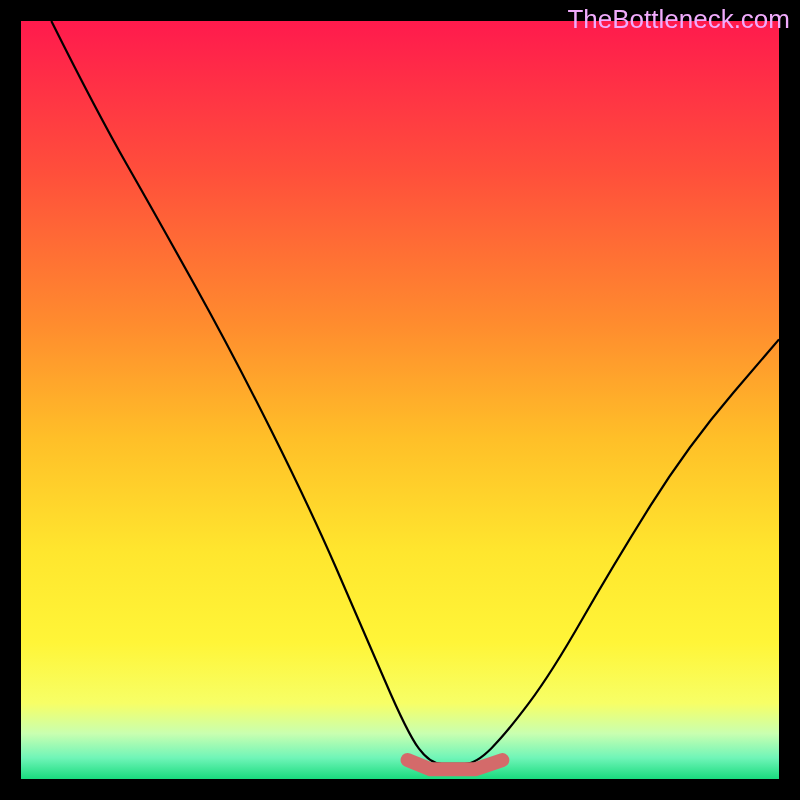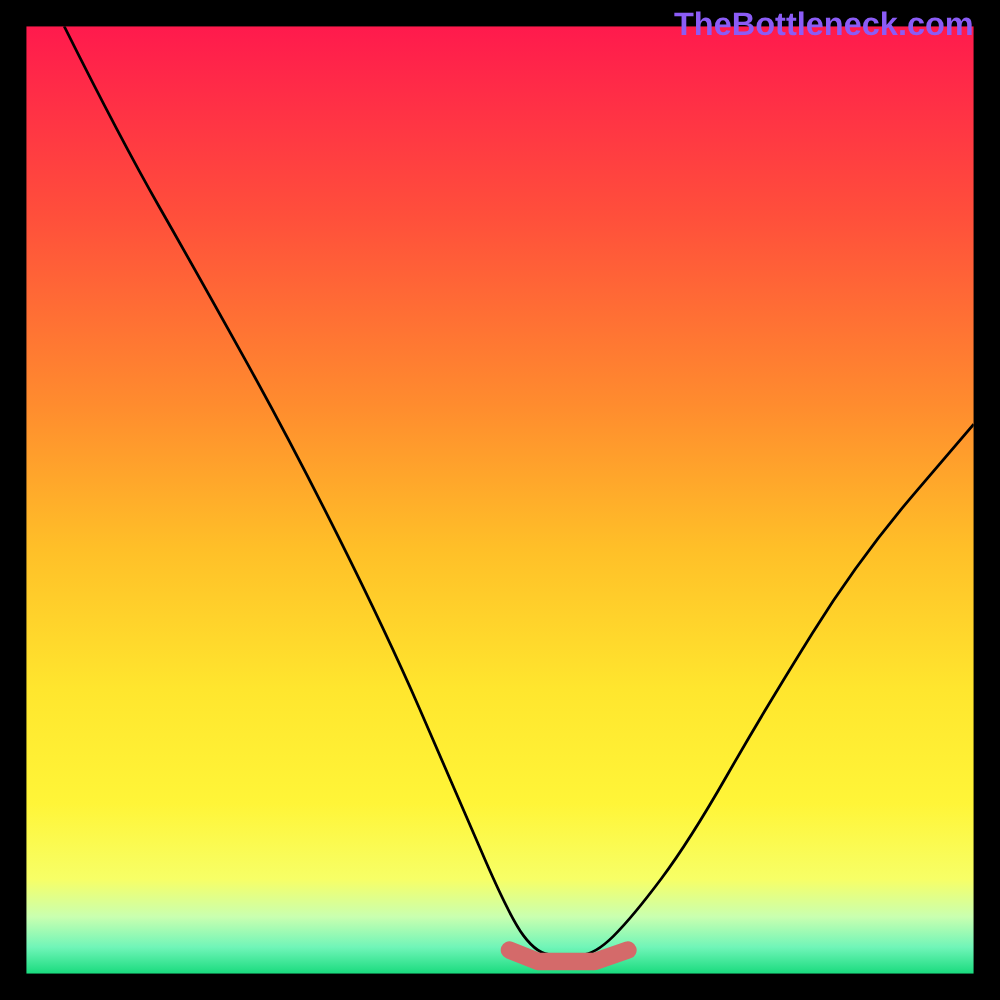--- a/index.html
+++ b/index.html
@@ -11,25 +11,25 @@
   }
   .outer {
     width: 800px;
     height: 800px;
     background: #000;
     position: relative;
   }
   .watermark {
     position: absolute;
     top: 4px;
-    right: 21px;
-    color: #8b5cf6;
+    right: 10px;
+    color: #f0abfc;
     font-family: Arial, Helvetica, sans-serif;
     font-size: 26px;
-    font-weight: bold;
+    font-weight: normal;
     z-index: 10;
   }
   .plot-wrap {
     position: absolute;
     left: 21px;
     top: 21px;
     width: 758px;
     height: 758px;
     background: #000;
   }

